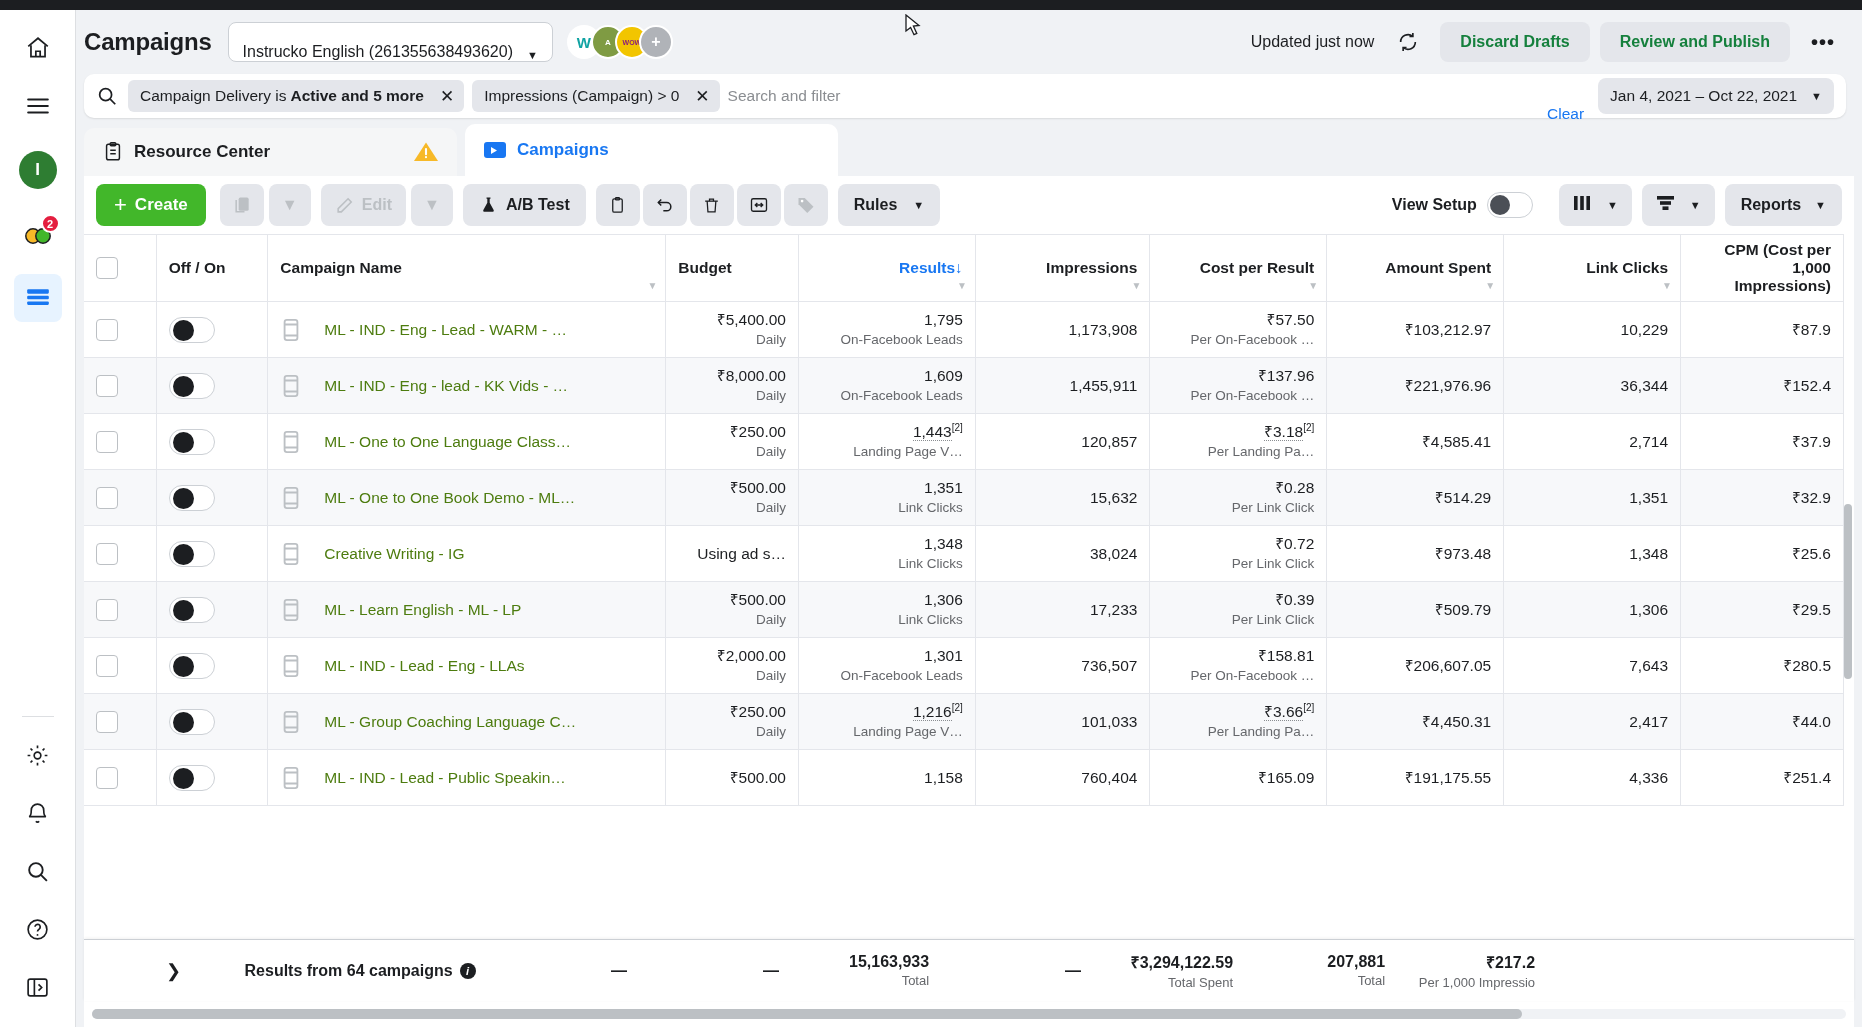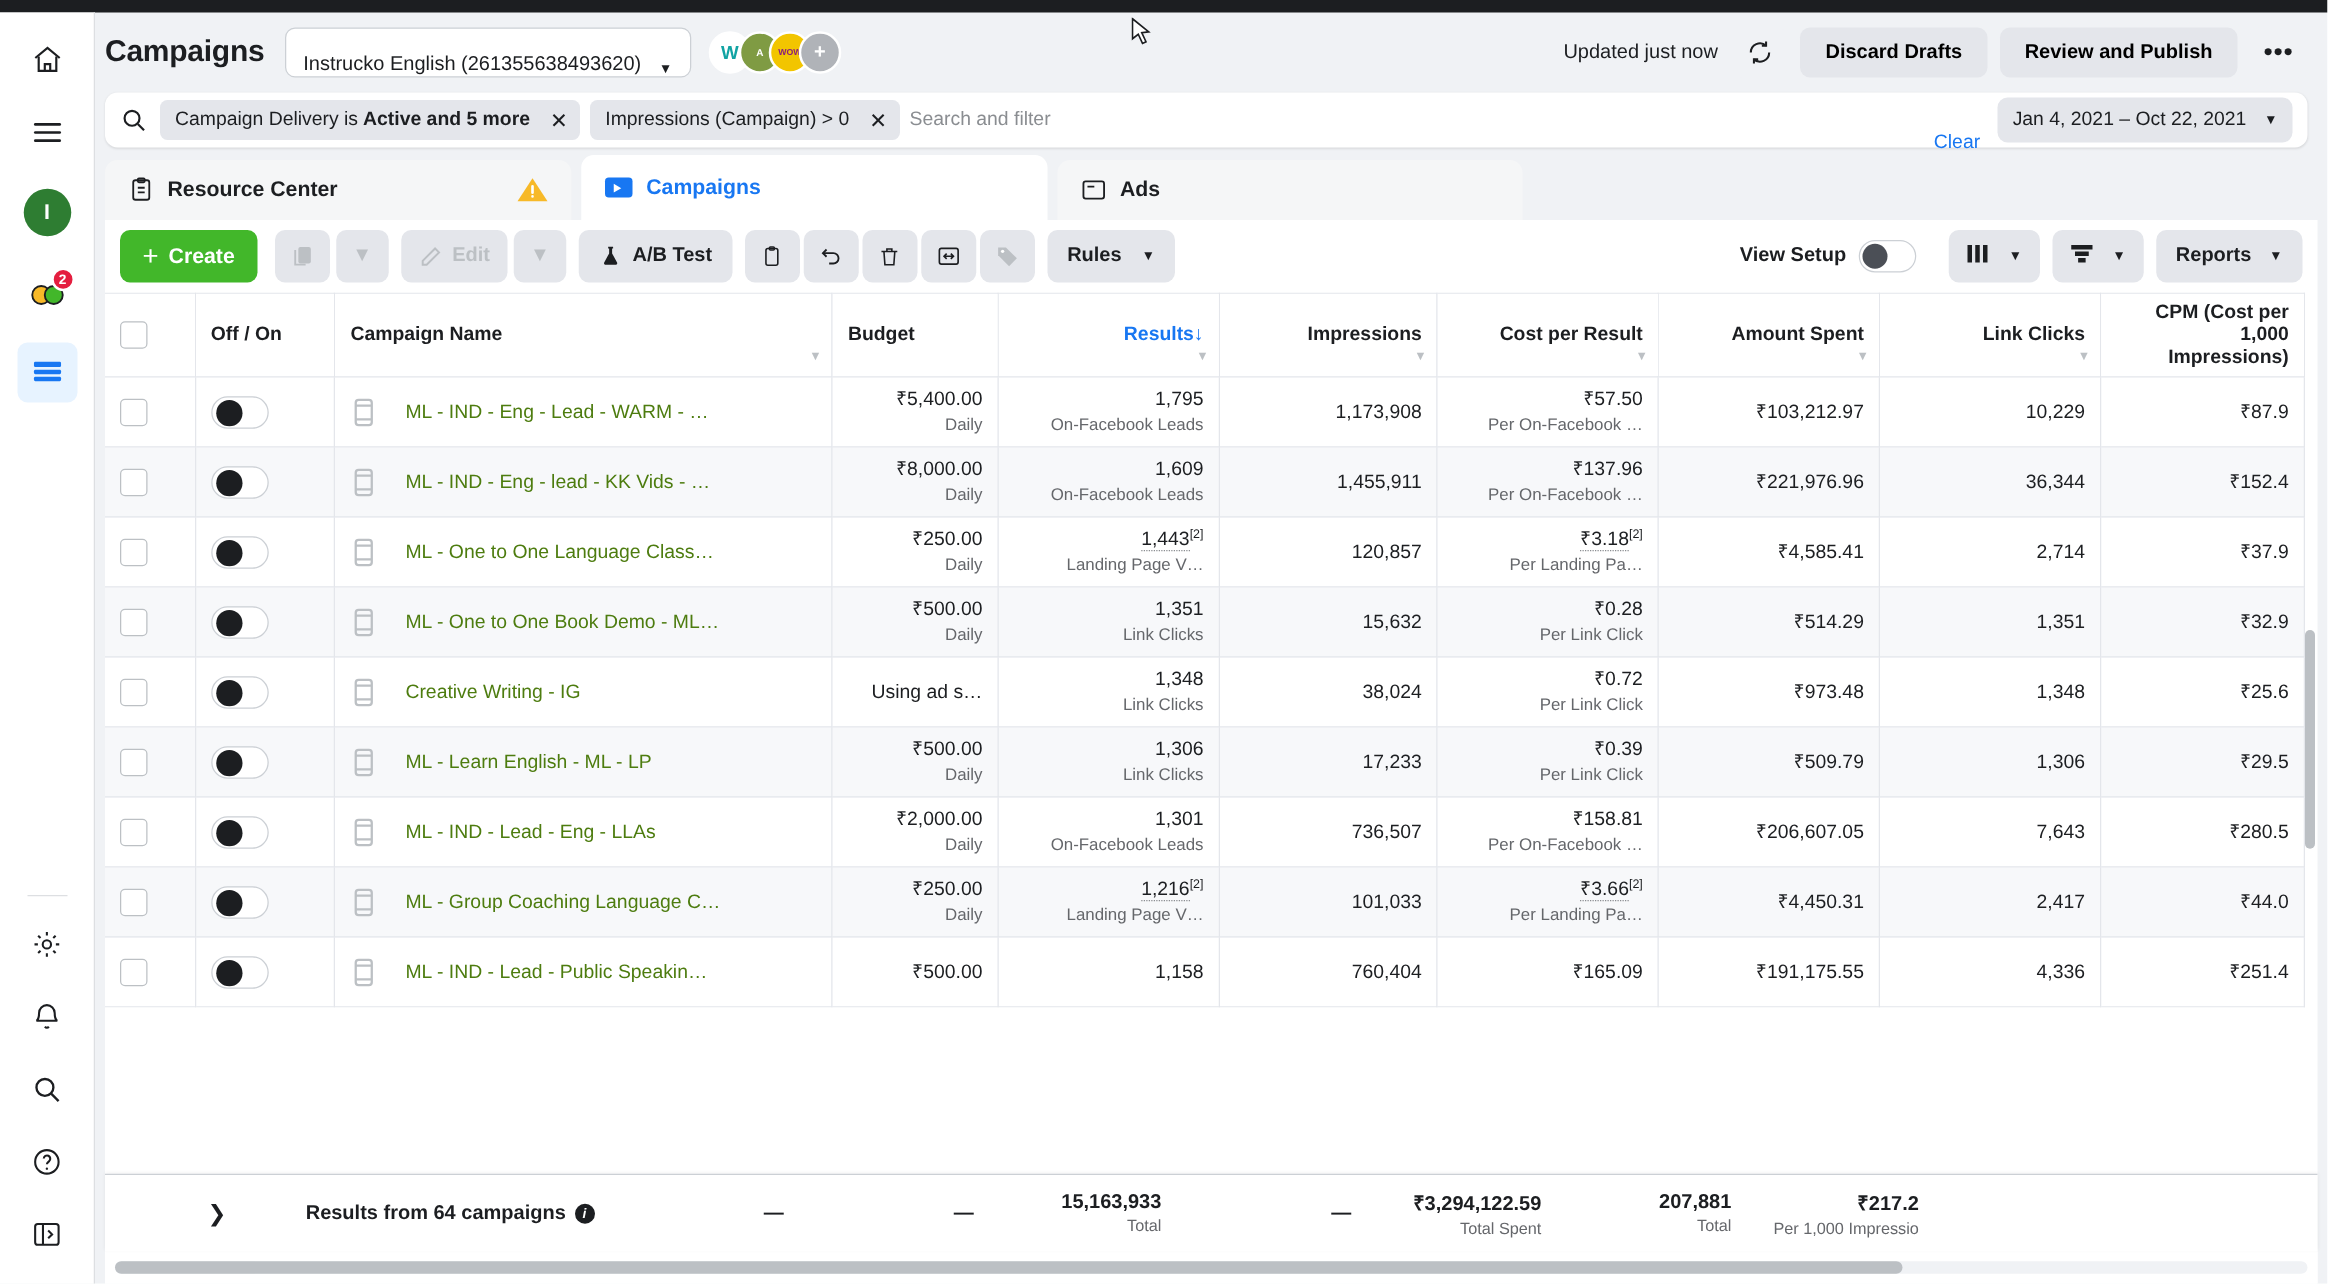--- a/index.html
+++ b/index.html
@@ -66,21 +66,21 @@
 
   .hdr-spacer { flex:1 1 auto; }
   .updated { font-size:16px; color:#1c1e21; margin-right:12px; }
   .icon-btn {
     width:44px; height:40px; border-radius:8px; background:#f0f2f5;
     display:flex; align-items:center; justify-content:center; cursor:pointer; border:none;
     color:#1c1e21; margin-right:10px;
   }
   .ghost-btn {
     height:40px; padding:0 20px; border-radius:8px; background:#e4e6eb;
-    color:#000000; font-size:16px; font-weight:bold; border:none;
+    color:#15803d; font-size:16px; font-weight:bold; border:none;
     display:flex; align-items:center; cursor:default; margin-right:10px;
     font-family:"Liberation Sans", sans-serif;
   }
   .dots-btn {
     width:46px; height:40px; border-radius:8px; background:#f0f2f5;
     display:flex; align-items:center; justify-content:center; cursor:pointer;
     font-size:20px; font-weight:bold; color:#1c1e21; letter-spacing:1px;
   }
 
   
@@ -382,29 +382,20 @@
         <span class="t-ico">
           <svg width="24" height="22" viewBox="0 0 24 22">
             <rect x="1" y="3" width="22" height="16" rx="3" fill="#1877f2"></rect>
             <path d="M8 15V8l6 3.5z" fill="#ffffff"></path>
           </svg>
         </span>
         <span>Campaigns</span>
       </div>
 
 
-      <div class="tab tab-ads">
-        <span class="t-ico">
-          <svg width="22" height="22" viewBox="0 0 24 24" fill="none" stroke="#1c1e21" stroke-width="1.6">
-            <rect x="3" y="4.5" width="18" height="15" rx="2"></rect>
-              <path d="M6.5 9h6"></path>
-          </svg>
-        </span>
-        <span>Ads</span>
-      </div>
     </div>
 
     <div class="panel">
 
       <div class="toolbar">
         <button class="tb-create">
           <span class="plus">+</span>
           <span>Create</span>
         </button>
 

